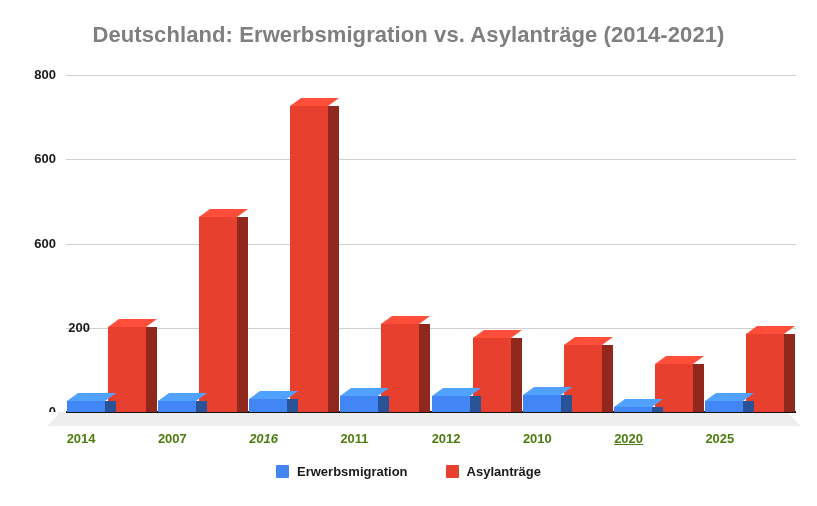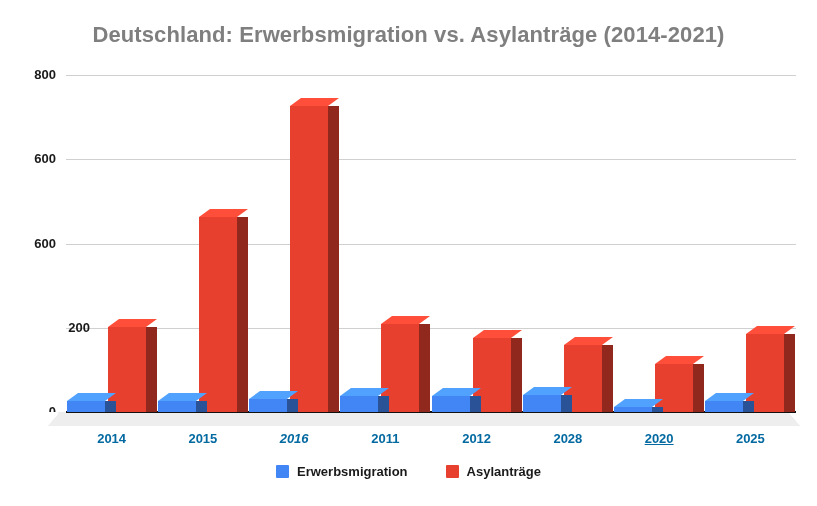--- a/index.html
+++ b/index.html
@@ -126,24 +126,23 @@
   .bar-top-poly {
     display: block;
     overflow: visible;
   }
 
   
   .xtick-label {
     position: absolute;
     top: 431px;
     width: 90px;
-    text-align: center;
     font-size: 13px;
     font-weight: bold;
-    color: #0369a1;
+    color: #4d7c0f;
   }
 
   
   #legend {
     position: absolute;
     left: 0;
     top: 464px;
     width: 817px;
     display: flex;
     justify-content: center;
@@ -304,25 +303,25 @@
         <svg class="bar-top-poly" width="49" height="9" style="position: absolute; left: 0px; top: -8px;">
           <polygon points="0,8 11,0 49,0 38,8" fill="#ff4e39"></polygon>
         </svg>
       </div>
     </div>
 
   <div id="baseline"></div>
 
   <div id="xlabels-layer">
       <div class="xtick-label" style="left: 66.625px;">2014</div>
-      <div class="xtick-label" style="left: 157.875px;">2015</div>
+      <div class="xtick-label" style="left: 157.875px;">2007</div>
       <div class="xtick-label" style="left: 249.125px; font-style: italic;">2016</div>
       <div class="xtick-label" style="left: 340.375px;">2011</div>
       <div class="xtick-label" style="left: 431.625px;">2012</div>
-      <div class="xtick-label" style="left: 522.875px;">2028</div>
+      <div class="xtick-label" style="left: 522.875px;">2010</div>
       <div class="xtick-label" style="left: 614.125px; text-decoration: underline;">2020</div>
       <div class="xtick-label" style="left: 705.375px;">2025</div>
     </div>
 
   <div id="legend">
       <div class="legend-item">
         <span class="legend-swatch" style="background: rgb(66, 133, 244);"></span>
         <span class="legend-label">Erwerbsmigration</span>
       </div>
       <div class="legend-item">

